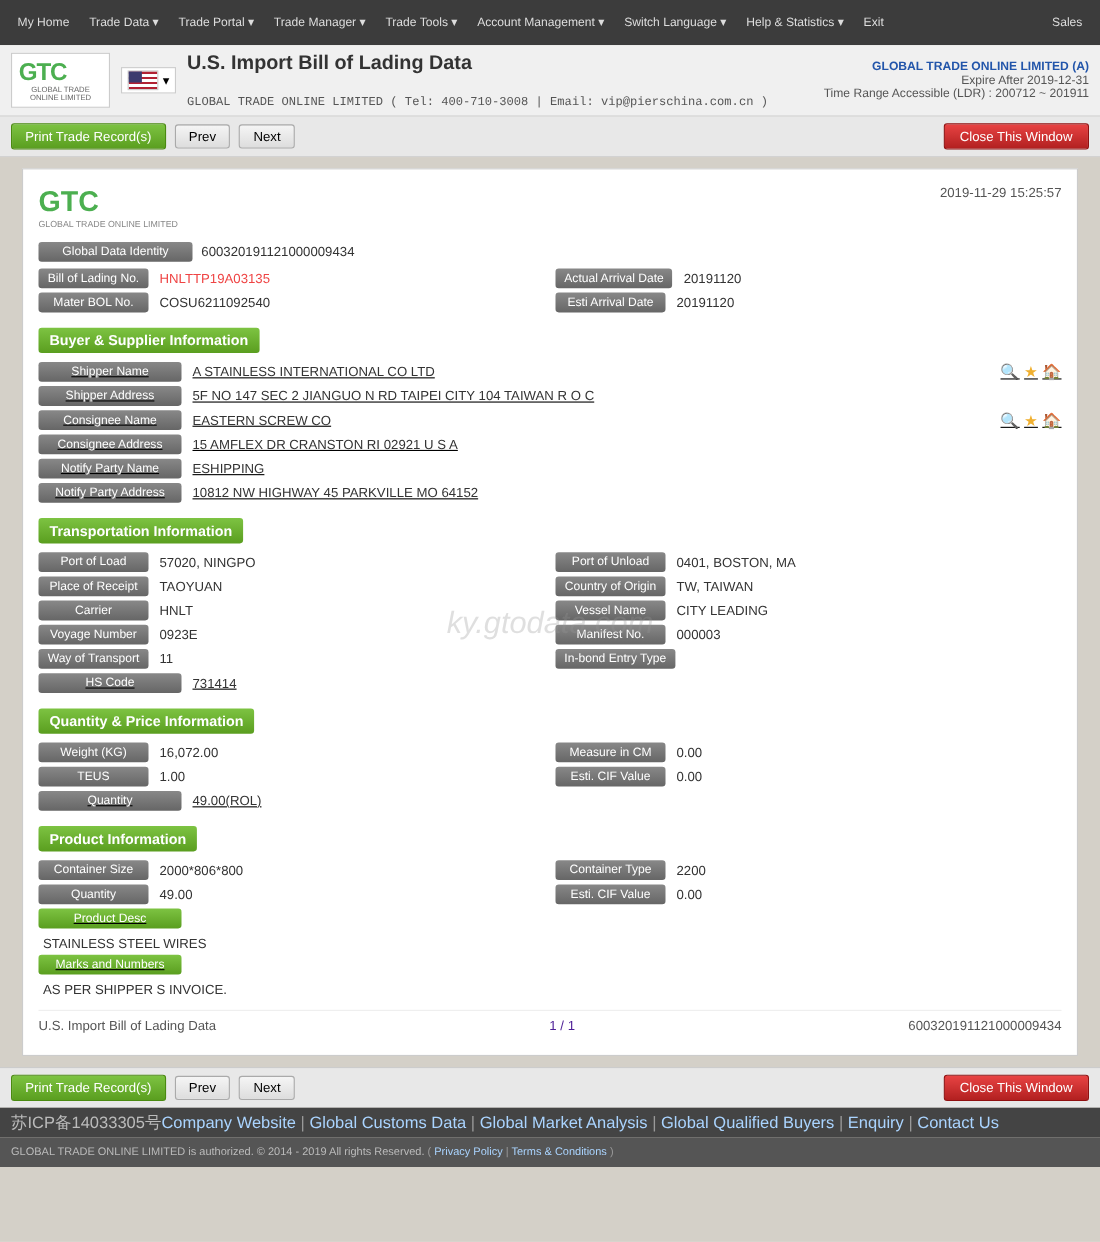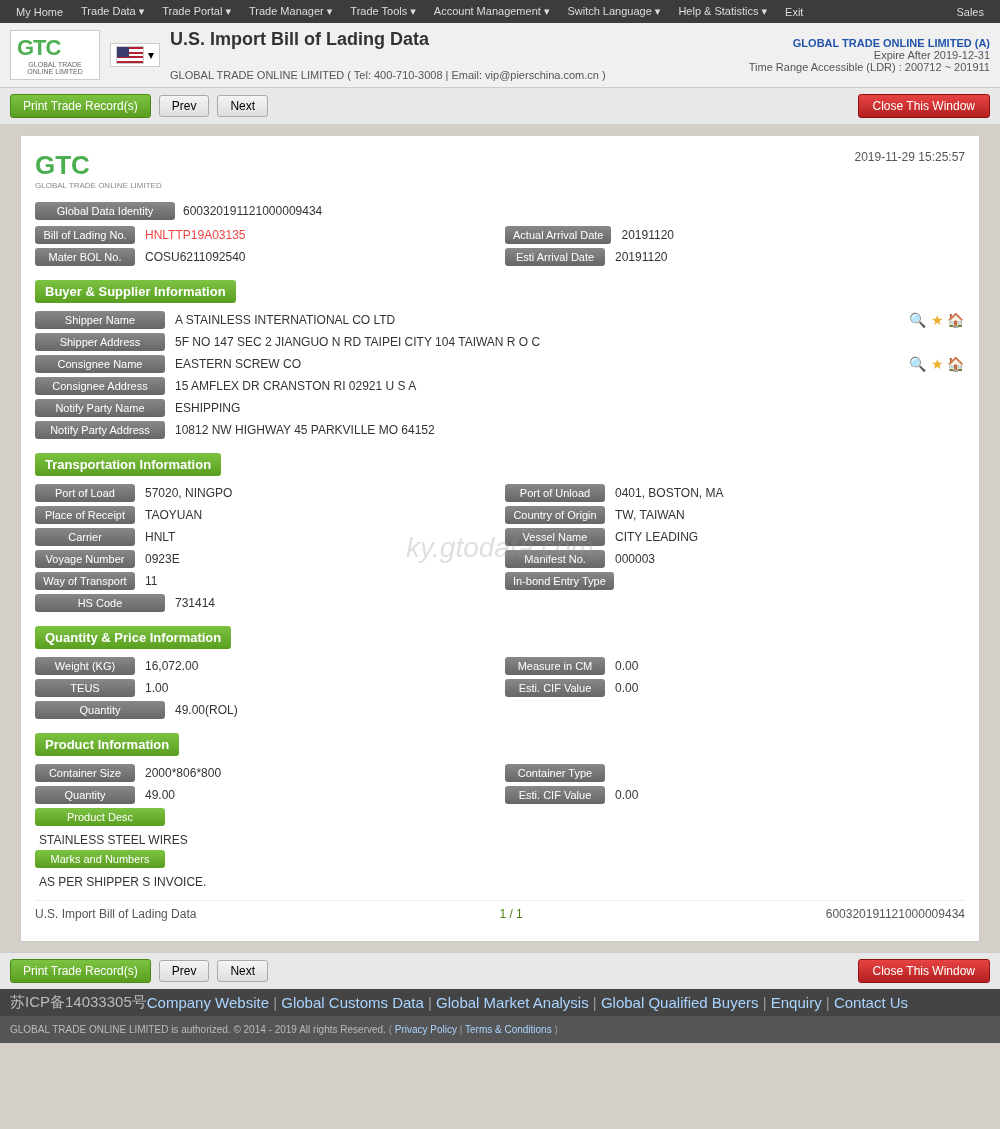--- a/index.html
+++ b/index.html
@@ -5,21 +5,21 @@
     * { box-sizing: border-box; margin: 0; padding: 0; }
     body { font-family: Arial, sans-serif; font-size: 12px; background: #d4d0c8; min-width: 1000px; }
 
     
     .top-nav {
       background: #3c3c3c;
       display: flex;
       align-items: center;
       justify-content: space-between;
       padding: 0 8px;
-      height: 23px;
+      height: 41px;
     }
     .top-nav-left { display: flex; gap: 2px; }
     .top-nav-item {
       color: #ddd;
       font-size: 11px;
       padding: 3px 8px;
       cursor: pointer;
       display: flex;
       align-items: center;
       gap: 2px;
@@ -81,21 +81,21 @@
     .flag-us::before {
       content: '';
       position: absolute;
       top: 0; left: 0;
       width: 12px;
       height: 10px;
       background: #3C3B6E;
     }
     .header-title-block { }
     .header-title { font-size: 18px; font-weight: bold; color: #333; }
-    .header-sub { font-size: 11px; color: #555; margin-top: 19px; }
+    .header-sub { font-size: 11px; color: #555; margin-top: 19px; font-family: Liberation Mono, monospace; }
     .header-right { text-align: right; }
     .header-right-company { color: #2255aa; font-size: 11px; font-weight: bold; }
     .header-right-info { font-size: 11px; color: #555; }
 
     
     .toolbar {
       background: #e8e8e8;
       padding: 6px 10px;
       display: flex;
       align-items: center;
@@ -155,20 +155,21 @@
     .panel-logo-text { font-size: 26px; font-weight: bold; color: #4caf50; }
     .panel-logo-sub { font-size: 8px; color: #888; }
     .panel-datetime { font-size: 12px; color: #555; }
 
     
     .field-row {
       display: flex;
       align-items: center;
       margin-bottom: 4px;
       gap: 6px;
+      text-decoration: underline;
     }
     .field-label {
       background: linear-gradient(to bottom, #888, #666);
       color: white;
       padding: 3px 8px;
       border-radius: 3px;
       font-size: 11px;
       min-width: 130px;
       text-align: center;
       white-space: nowrap;
@@ -252,21 +253,21 @@
     .bottom-bar {
       display: flex;
       justify-content: space-between;
       align-items: center;
       padding: 6px 0;
       font-size: 12px;
       color: #555;
       border-top: 1px solid #eee;
       margin-top: 8px;
     }
-    .pagination-info { color: #4d7c0f; }
+    .pagination-info { color: #4c1d95; }
 
     
     .footer-toolbar {
       background: #e8e8e8;
       padding: 6px 10px;
       display: flex;
       align-items: center;
       gap: 8px;
       border-top: 1px solid #ccc;
     }
@@ -553,20 +554,21 @@
     
 
     
     <div class="inline-pair">
       <div class="half">
         <div class="field-label">Container Size</div>
         <div class="field-value">2000*806*800</div>
       </div>
       <div class="half">
         <div class="field-label">Container Type</div>
+        <div class="field-value">2200</div>
       </div>
     </div>
 
     
     <div class="inline-pair">
       <div class="half">
         <div class="field-label">Quantity</div>
         <div class="field-value">49.00</div>
       </div>
       <div class="half">

